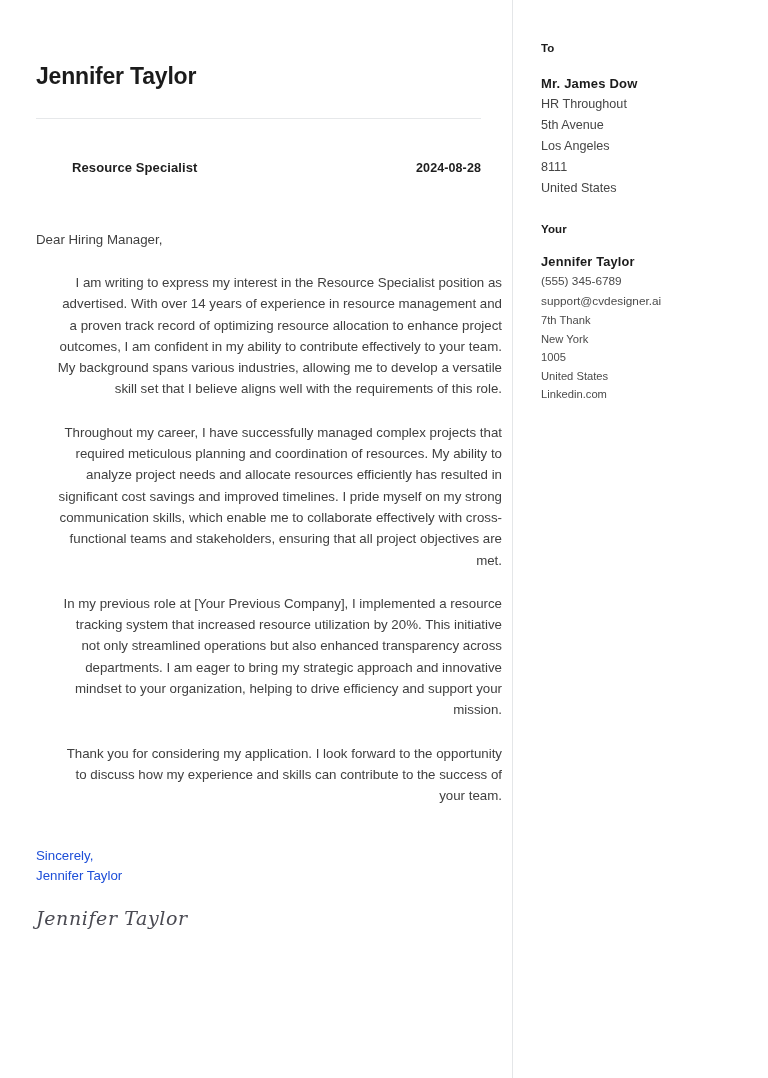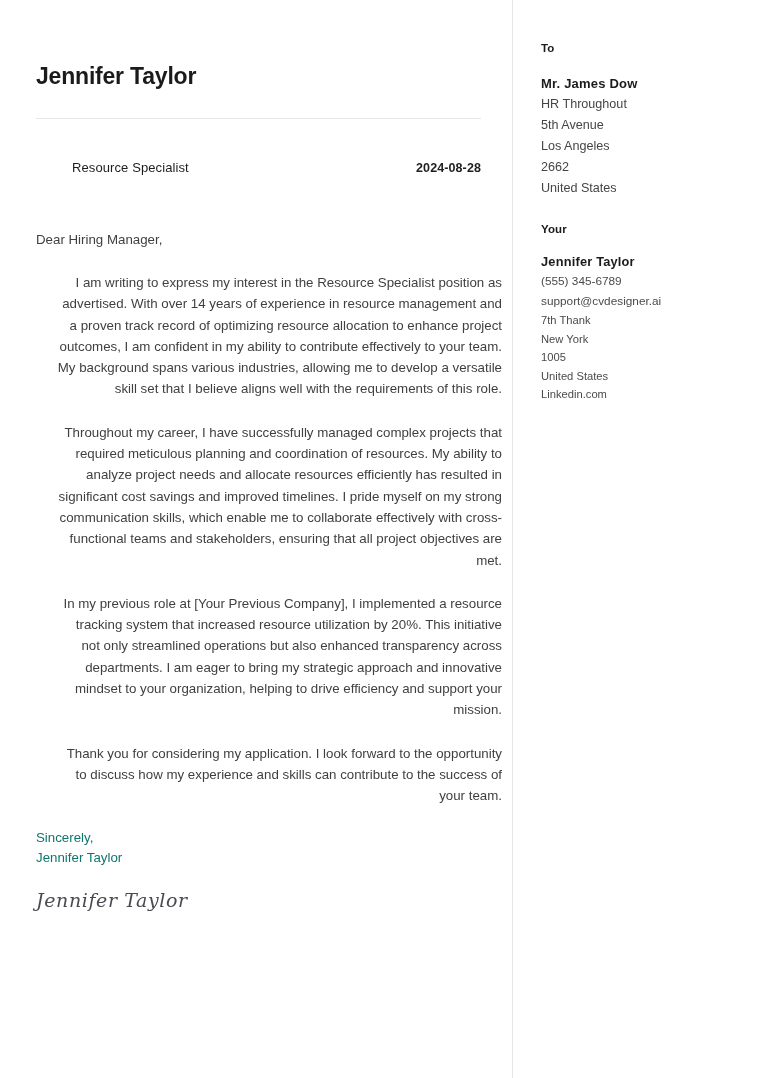--- a/index.html
+++ b/index.html
@@ -59,21 +59,21 @@
   .title-row {
     margin-top: 41px;
     width: 445px;
     display: flex;
     align-items: baseline;
     justify-content: space-between;
   }
 
   .job-title {
     font-size: 13px;
-    font-weight: normal;
+    font-weight: bold;
     color: #1e1e1e;
     letter-spacing: 0.1px;
     padding-left: 36px;
   }
 
   .letter-date {
     font-size: 12.5px;
     font-weight: bold;
     color: #1e1e1e;
     letter-spacing: 0.1px;
@@ -91,24 +91,24 @@
     margin-top: 22px;
     font-size: 13.3px;
     line-height: 21.3px;
     color: #3f3f3f;
     width: 446px;
     text-align: right;
     margin-left: 20px;
   }
 
   .closing-block {
-    margin-top: 21px;
+    margin-top: 39px;
     font-size: 13.3px;
     line-height: 20.5px;
-    color: #0f766e;
+    color: #1d4ed8;
   }
 
   .signature {
     margin-top: 19px;
     font-family: "DejaVu Serif", serif;
     font-style: italic;
     font-size: 19px;
     color: #4a4a52;
     letter-spacing: 0.6px;
     line-height: 24px;
@@ -213,21 +213,21 @@
 
   <div class="side-col">
 
     <div class="side-label">To</div>
 
     <div class="side-block-to">
       <div class="to-name">Mr. James Dow</div>
       <div class="to-line">HR Throughout</div>
       <div class="to-line">5th Avenue</div>
       <div class="to-line">Los Angeles</div>
-      <div class="to-line">2662</div>
+      <div class="to-line">8111</div>
       <div class="to-line">United States</div>
     </div>
 
     <div class="side-label side-label-from">Your</div>
 
     <div class="side-block-from">
       <div class="from-name">Jennifer Taylor</div>
       <div class="from-contact">(555) 345-6789</div>
       <div class="from-contact">support@cvdesigner.ai</div>
       <div class="from-line">7th Thank</div>

